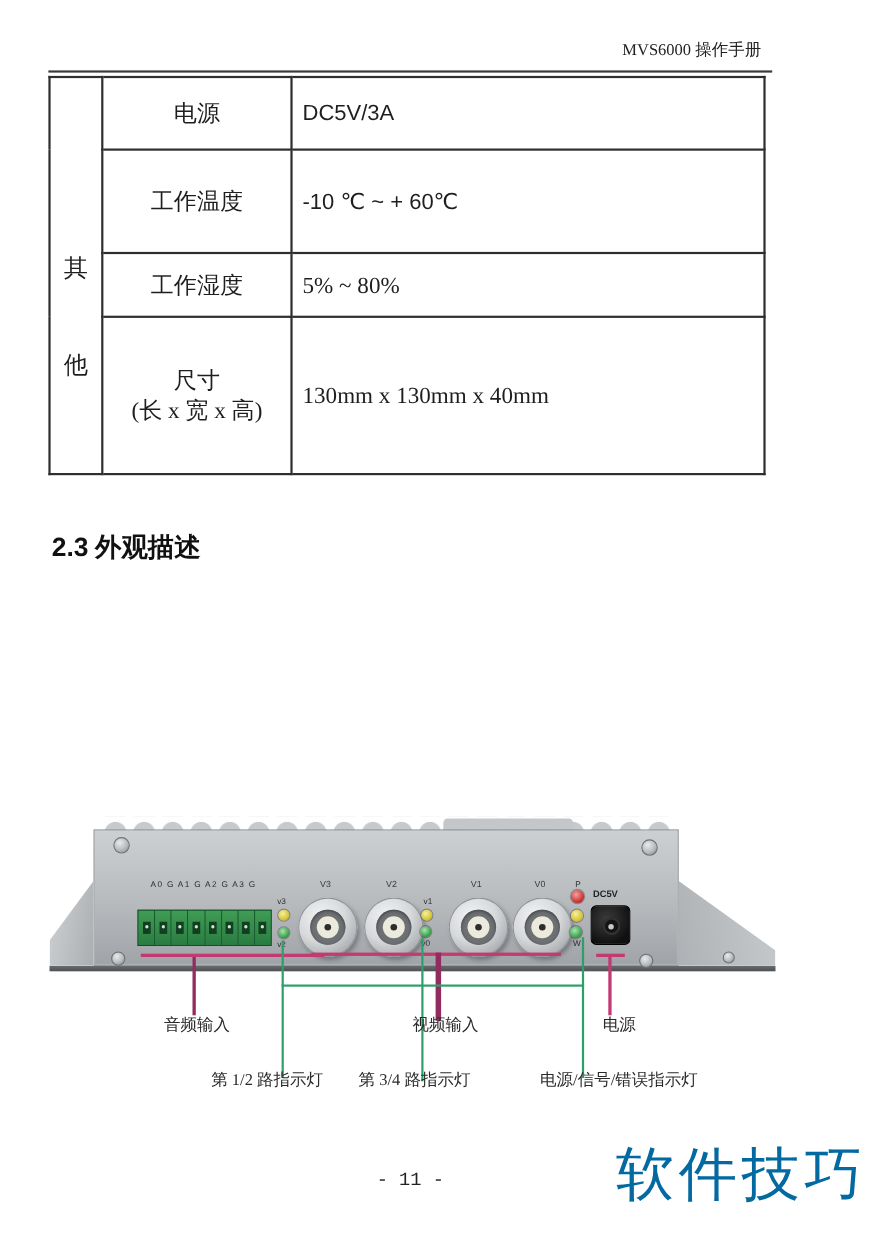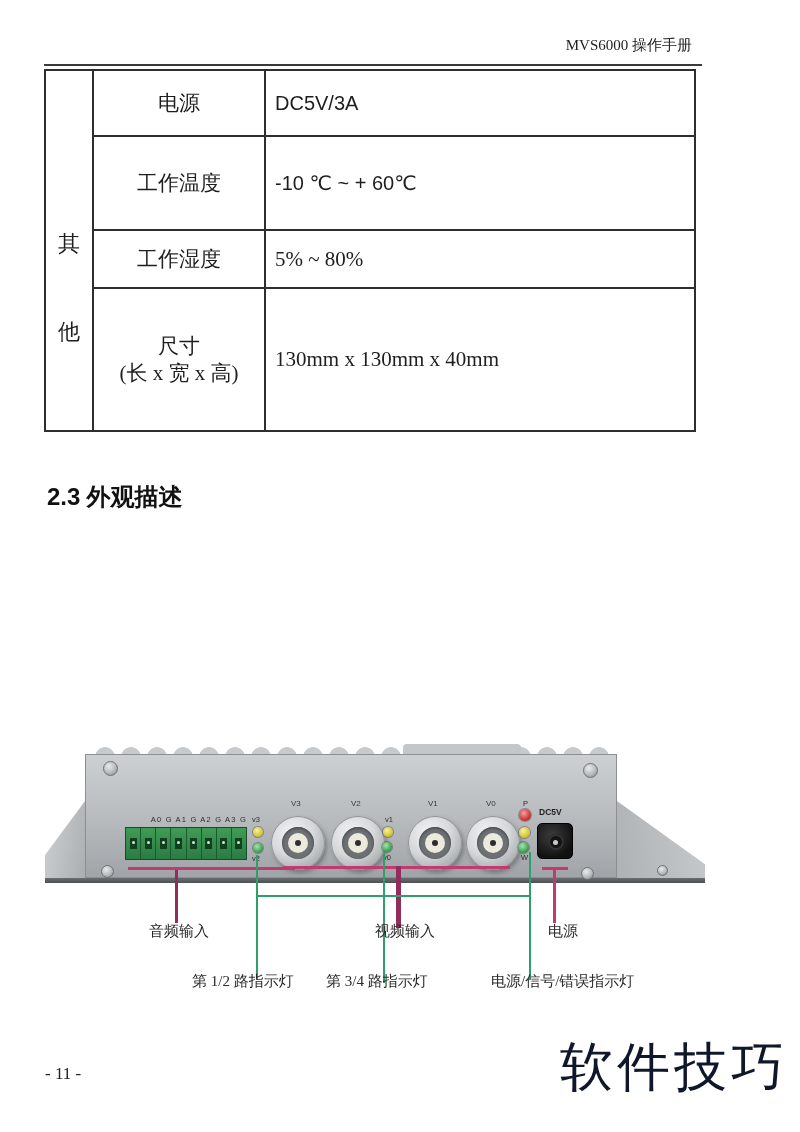--- a/index.html
+++ b/index.html
@@ -52,21 +52,21 @@
   .screw{border-radius:50%;background:radial-gradient(circle at 38% 32%,#e8eaeb,#b9bcbe 55%,#7e8184);
          border:1px solid #6f7275;}
   .screw.s1{left:58px;top:46px;width:15px;height:15px;}
   .screw.s2{left:538px;top:48px;width:15px;height:15px;}
   .screw.s3{left:56px;top:150px;width:13px;height:13px;}
   .screw.s4{left:536px;top:152px;width:13px;height:13px;}
   .screw.s5{left:612px;top:150px;width:11px;height:11px;}
 
   .devlabel{font-family:"Liberation Sans","DejaVu Sans",sans-serif;color:#2c2c2c;font-size:7.5px;
             white-space:nowrap;}
-  .tlabels{left:78px;top:100px;width:124px;text-align:right;letter-spacing:1.2px;}
+  .tlabels{left:78px;top:84px;width:124px;text-align:center;letter-spacing:1.2px;}
   .tblock{left:80px;top:112px;width:122px;height:33px;background:#2b813f;border:1px solid #174d28;display:flex;}
   .tcell{position:relative;flex:1 1 0;border-right:1px solid #1b5a30;background:linear-gradient(#3f9c55,#2a7c42);}
   .tcell:last-child{border-right:none;}
   .thole{position:absolute;left:50%;top:50%;width:7px;height:11px;margin:-5.5px 0 0 -3.5px;background:#123f1f;}
   .thole:after{content:"";position:absolute;left:2px;top:3px;width:3px;height:3px;background:#cfe8cf;border-radius:50%;}
 
   .led{border-radius:50%;width:10px;height:10px;box-shadow:0 0 0 1px rgba(40,40,40,.35);}
   .led.yellow{background:radial-gradient(circle at 40% 35%,#f5f0a0,#d4c32e 65%,#998b1c);}
   .led.green{background:radial-gradient(circle at 40% 35%,#a9e4b1,#3aa148 65%,#1e6e2f);}
   .led.red{background:radial-gradient(circle at 40% 35%,#f4a0a0,#cb3030 65%,#8e1d1d);}
@@ -103,22 +103,22 @@
 
   .callout{font-size:15px;color:#2a2a2a;white-space:nowrap;}
   .c-audio{left:104px;top:207px;}
   .c-video{left:330px;top:207px;}
   .c-power{left:503px;top:207px;}
   .c-led12{left:147px;top:257px;}
   .c-led34{left:281px;top:257px;}
   .c-pse{left:446px;top:257px;}
 
   
-  .pagenum{position:absolute;left:45px;top:1064px;width:656px;text-align:left;font-size:17px;color:#222;}
-  .watermark{position:absolute;left:560px;top:1032px;font-size:53px;letter-spacing:4px;color:#0f172a;
+  .pagenum{position:absolute;left:45px;top:1064px;width:656px;text-align:center;font-size:17px;color:#222;font-family:Liberation Mono, monospace;}
+  .watermark{position:absolute;left:560px;top:1032px;font-size:53px;letter-spacing:4px;color:#0369a1;
              font-family:"Liberation Sans","DejaVu Sans",sans-serif;}
 </style>
 </head>
 <body>
 
 <div>
 
   <div class="header">MVS6000 操作手册</div>
   <div class="header-rule"></div>
 

